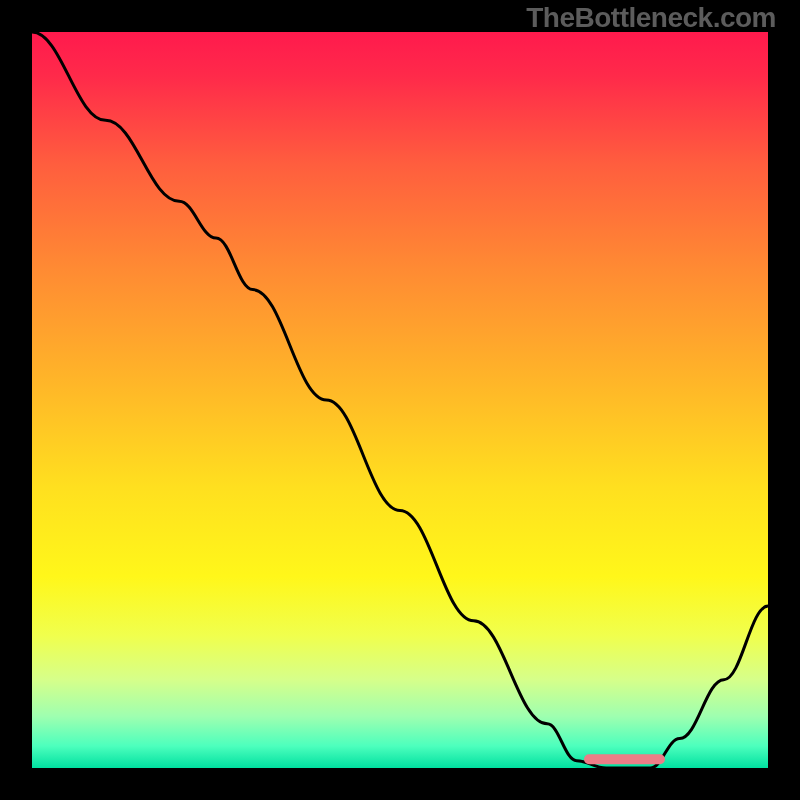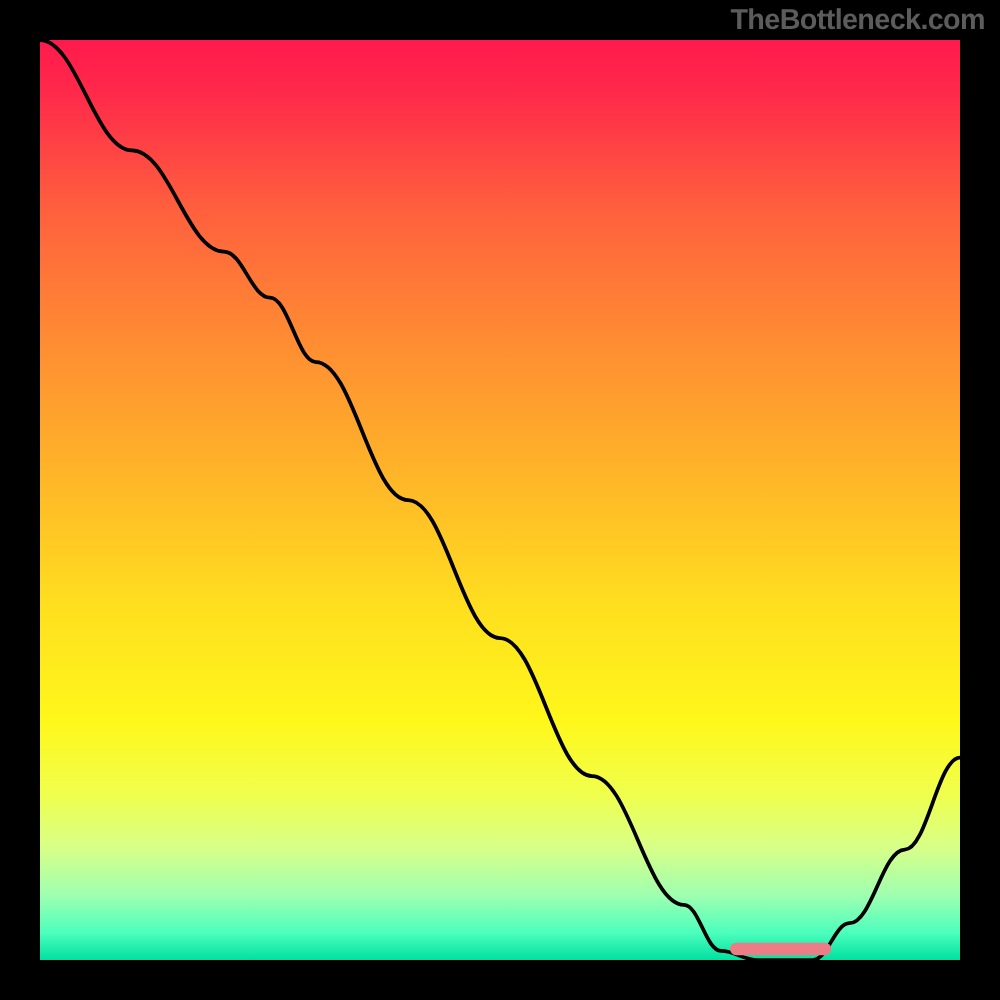--- a/index.html
+++ b/index.html
@@ -13,23 +13,23 @@
   }
   .frame {
     position: relative;
     width: 800px;
     height: 800px;
     background: #000;
   }
   .watermark {
     position: absolute;
     top: 2px;
-    right: 12px;
+    right: 24px;
     color: #5c5c5c;
-    font-size: 23px;
+    font-size: 28px;
     font-weight: 600;
     letter-spacing: -0.5px;
     pointer-events: none;
   }
   .plot {
     position: absolute;
     left: 32px;
     top: 32px;
     width: 736px;
     height: 736px;

